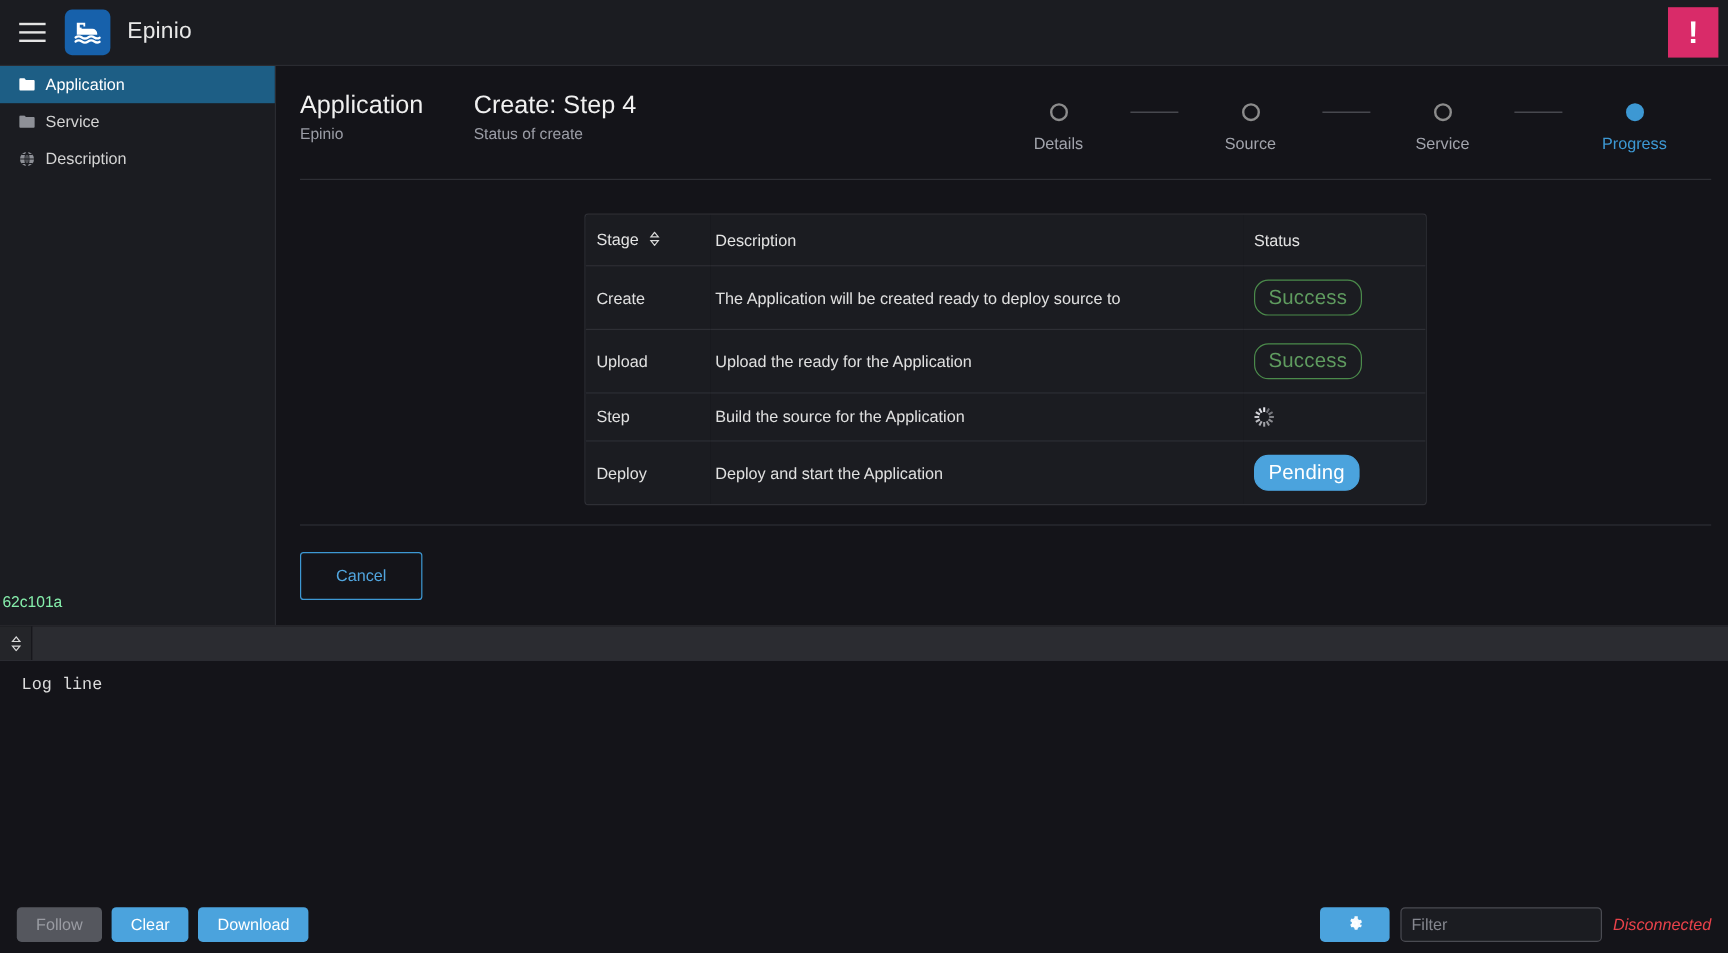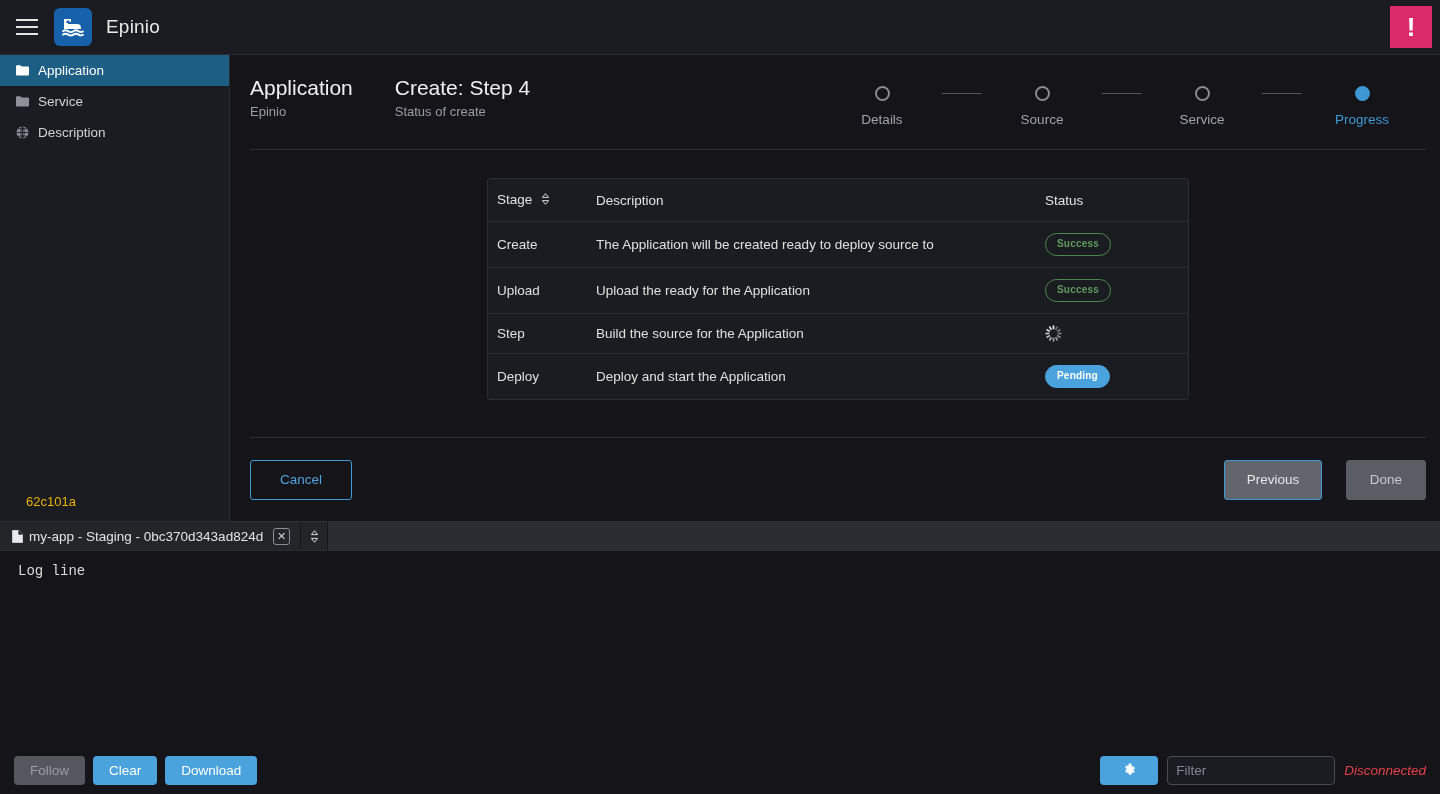--- a/index.html
+++ b/index.html
@@ -55,22 +55,22 @@
   }
   .nav-item {
     height: 31px; display: flex; align-items: center;
     padding-left: 16px; gap: 9px;
     font-size: 13.5px; color: #d3d3d3; cursor: pointer;
   }
   .nav-item.active { background: #1d5e85; color: #ffffff; }
   .nav-ico { width: 13px; height: 13px; display: inline-flex; align-items: center; justify-content: center; flex: none; }
   .nav-ico svg { display: block; }
   .version {
-    position: absolute; bottom: 12px; left: 26px;
-    font-size: 13px; color: #eab308;
+    position: absolute; bottom: 12px; left: 2px;
+    font-size: 13px; color: #86efac;
   }
 
   .main {
     flex: 1; min-width: 0; background: #141419;
     display: flex; flex-direction: column;
     padding: 0 14px 0 20px;
     position: relative;
   }
 
   
@@ -110,22 +110,22 @@
   th.c-desc,  td.c-desc  { padding-left: 4px; }
   th.c-status,td.c-status{ width: 152px; padding-left: 9px; }
   .sort-ico { display: inline-block; margin-left: 5px; vertical-align: -1px; }
   tbody td {
     background: #1b1c21; font-size: 13.5px; color: #e0e0e0;
     padding: 11px 0 11px 0; border-bottom: 1px solid #2e2f35;
   }
   tbody tr:last-child td { border-bottom: none; }
 
   .badge {
-    display: inline-block; font-size: 10px; line-height: 1;
-    padding: 5px 11px 6px 11px; border-radius: 12px; letter-spacing: .2px; font-weight: bold;
+    display: inline-block; font-size: 17px; line-height: 1;
+    padding: 5px 11px 6px 11px; border-radius: 12px; letter-spacing: .2px;
   }
   .badge.success { color: #5f9b5f; border: 1px solid #4b8a4b; background: transparent; }
   .badge.pending { color: #ffffff; background: #4ba3dd; border: 1px solid #4ba3dd; }
 
   .spinner { display: inline-block; width: 17px; height: 17px; vertical-align: -3px; }
   .spinner svg { display: block; animation: spin 1s steps(12) infinite; }
   @keyframes spin { to { transform: rotate(360deg); } }
 
   
   .foot-rule { height: 1px; background: #2e2f35; }
@@ -379,43 +379,27 @@
               </tr>
 
             </tbody>
           </table>
         </div>
       </div>
 
       <div class="foot-rule"></div>
       <div class="footbar">
         <button class="btn btn-cancel">Cancel</button>
-        <div class="foot-right">
-          <button class="btn btn-prev">Previous</button>
-          <button class="btn btn-done">Done</button>
-        </div>
       </div>
 
     </div>
   </div>
 
   <div class="logpanel" style="height:224px;">
     <div class="log-tabs">
-      <div class="log-tab">
-        <span class="tab-file-ico">
-          <svg width="11" height="13" viewBox="0 0 11 13">
-            <path d="M.5.5h6.3L10.5 4.2V12.5H.5Z" fill="#e8e8ee" stroke="#e8e8ee" stroke-width=".7"></path>
-            <path d="M6.8.5V4.2h3.7" fill="#141419" stroke="#141419" stroke-width=".7"></path>
-          </svg>
-        </span>
-        <span>my-app - Staging - 0bc370d343ad824d</span>
-        <span class="tab-close">
-          <span>✕</span>
-        </span>
-      </div>
       <div class="log-tab-more">
         <svg width="9" height="13" viewBox="0 0 9 13">
           <path d="M4.5 0.8 7.6 4.6H1.4Z" fill="none" stroke="#d8d8d8" stroke-width="1"></path>
           <path d="M4.5 12.2 1.4 8.4h6.2Z" fill="none" stroke="#d8d8d8" stroke-width="1"></path>
         </svg>
       </div>
       <div class="log-tabs-rest"></div>
     </div>
     <div class="log-body">
       <div class="log-line">Log line</div>

